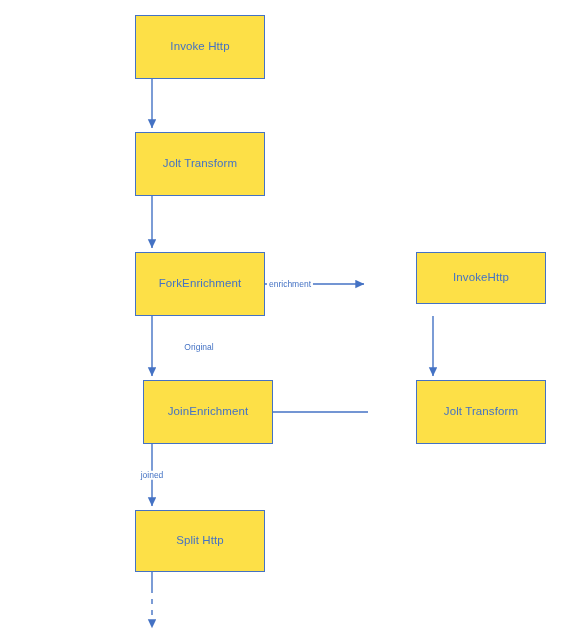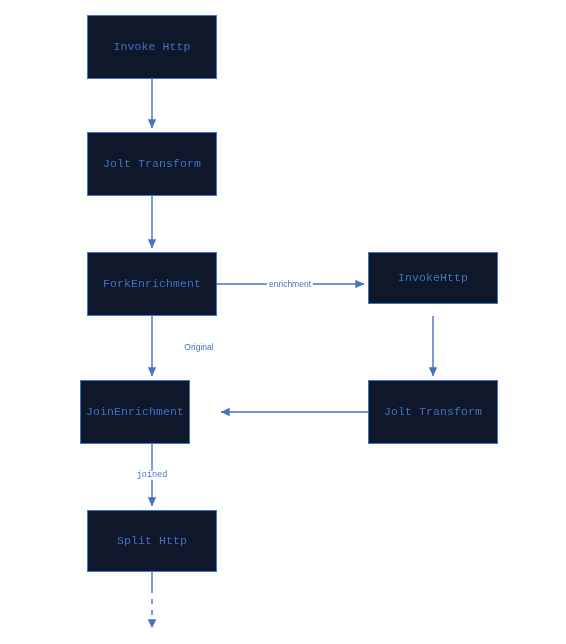--- a/index.html
+++ b/index.html
@@ -25,30 +25,31 @@
     left: 0;
     top: 0;
     width: 566px;
     height: 644px;
     pointer-events: none;
   }
   .node {
     position: absolute;
     box-sizing: border-box;
     border: 1.4px solid #4472c4;
-    background: #0f172a;
+    background: #fde047;
     display: flex;
     align-items: center;
     justify-content: center;
     color: #4472c4;
     font-size: 11.5px;
-    font-family: Liberation Mono, monospace;
+    font-family: Liberation Sans, sans-serif;
     letter-spacing: 0.1px;
     line-height: 1.2;
     white-space: nowrap;
+    margin-left: 48px;
   }
   .node-label {
     color: #4472c4;
     font-size: 11.5px;
     pointer-events: none;
   }
   .edge-label {
     position: absolute;
     color: #4472c4;
     font-size: 8.5px;
@@ -100,31 +101,31 @@
   </div>
 
   <div class="node" style="left:87px; top:252px; width:130px; height:64px;">
     <span class="node-label">ForkEnrichment</span>
   </div>
 
   <div class="node" style="left:368px; top:252px; width:130px; height:52px;">
     <span class="node-label">InvokeHttp</span>
   </div>
 
-  <div class="node" style="left:80px; top:380px; width:110px; height:64px;">
+  <div class="node" style="left:95px; top:380px; width:130px; height:64px;">
     <span class="node-label">JoinEnrichment</span>
   </div>
 
   <div class="node" style="left:368px; top:380px; width:130px; height:64px;">
     <span class="node-label">Jolt Transform</span>
   </div>
 
   <div class="node" style="left:87px; top:510px; width:130px; height:62px;">
     <span class="node-label">Split Http</span>
   </div>
 
   <div class="edge-label" style="left:290px; top:284px;">enrichment</div>
 
   <div class="edge-label" style="left:152px; top:347px;margin-left:47px;">Original</div>
 
-  <div class="edge-label" style="left:152px; top:475px;font-family:Liberation Mono, monospace;">joined</div>
+  <div class="edge-label" style="left:152px; top:475px;">joined</div>
 
 </div>
 
 </body></html>

